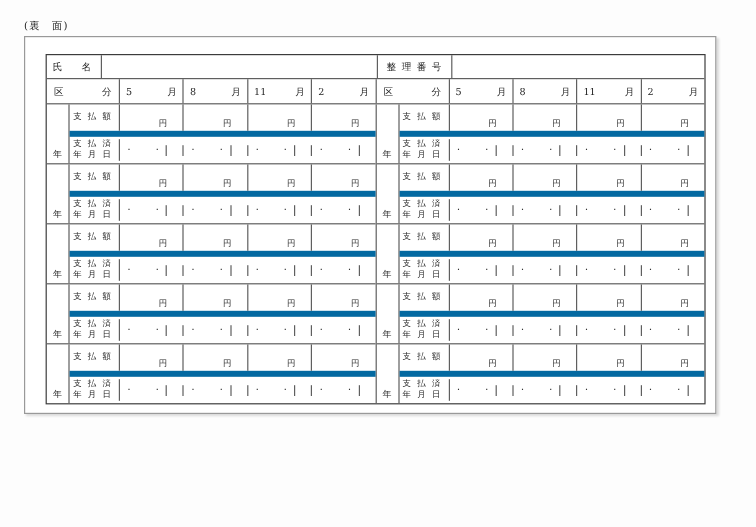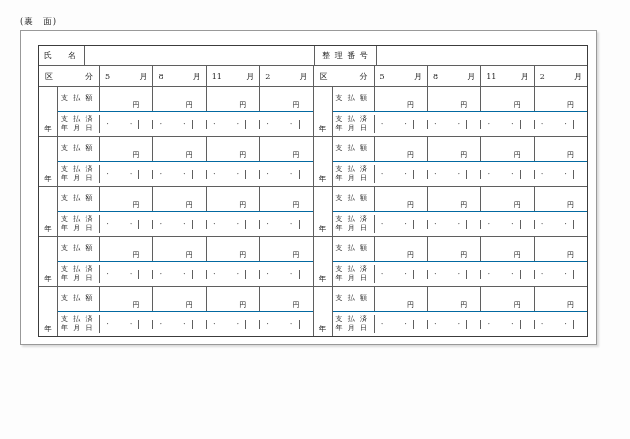--- a/index.html
+++ b/index.html
@@ -47,21 +47,21 @@
   .h-half .h-month:last-child { border-right:none; }
   .h-half.left .h-month:last-child { border-right:none; }
 
   
   .blocks-row { flex:1; display:flex; }
   .b-half { flex:1; display:flex; flex-direction:column; }
   .block { flex:1; display:flex; border-bottom:1px solid #5f5f5f; }
   .b-half .block:last-child { border-bottom:none; }
   .year-col { width:19px; border-right:1px solid #5f5f5f; display:flex; align-items:flex-end; justify-content:center; padding-bottom:2px; font-size:7.5px; }
   .block-main { flex:1; display:flex; flex-direction:column; }
-  .arow { flex:1; display:flex; border-bottom:1px solid #0369a1; }
+  .arow { flex:1; display:flex; border-bottom:5px solid #0369a1; }
   .drow { flex:1; display:flex;align-items:center; }
   .label-cell { width:42px; border-right:1px solid #5f5f5f; font-size:7px; letter-spacing:1.5px;
                 display:flex; flex-direction:column; justify-content:center; padding-left:3px; line-height:1.3; white-space:nowrap; overflow:hidden; }
   .m-amt { flex:1; border-right:1px solid #5f5f5f; position:relative; }
   .arow .m-amt:last-child { border-right:none; }
   .yen { position:absolute; right:13px; bottom:1px; font-size:7px; }
   .m-date { flex:1; border-right:1px solid #5f5f5f; display:flex; }
   .drow .m-date:last-child { border-right:none; }
   .d-wide { flex:1; display:flex; align-items:center; justify-content:center; gap:17px; font-size:6.5px; border-right:1px solid #5f5f5f; }
   .d-narrow { width:13px; }

